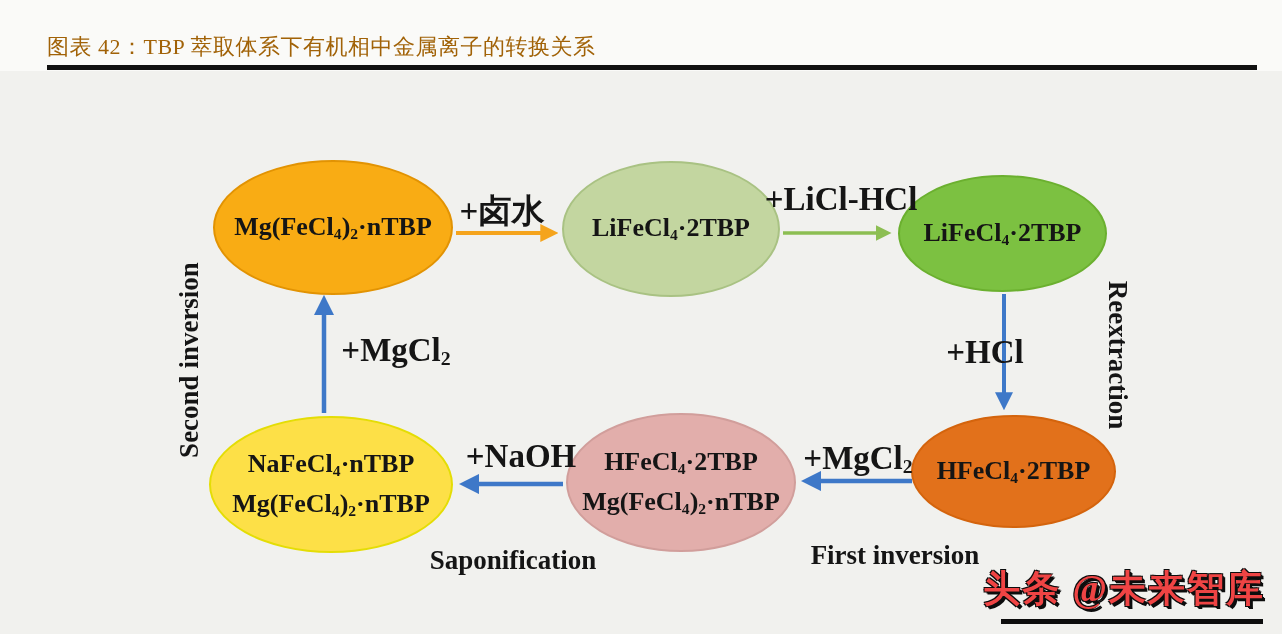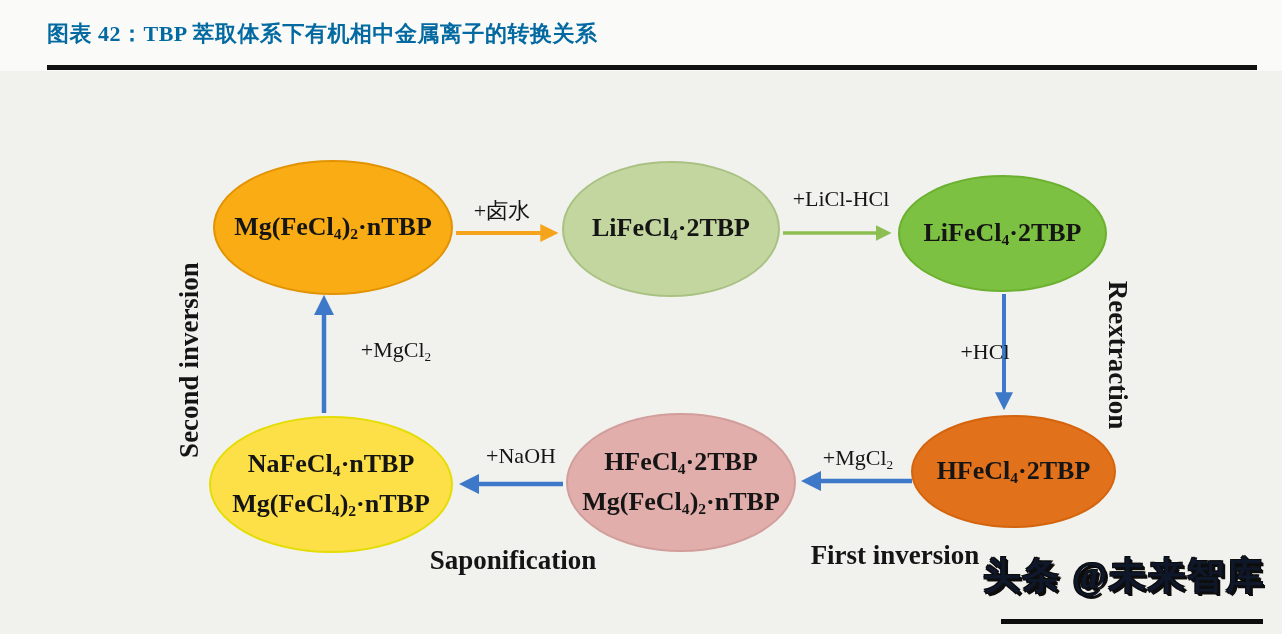--- a/index.html
+++ b/index.html
@@ -1,29 +1,29 @@
 <!DOCTYPE html>
 <html><head>
 <meta charset="utf-8">
 <style>
   html,body{margin:0;padding:0;}
   body{width:1282px;height:634px;overflow:hidden;background:#fafaf8;}
   .stage{position:relative;width:1282px;height:634px;font-family:"Liberation Serif","DejaVu Serif",serif;color:#151515;}
   .diagram{position:absolute;left:0;top:71px;right:0;bottom:0;background:#f1f1ee;}
-  .title{position:absolute;left:47px;top:19px;font-size:22px;font-weight:700;letter-spacing:.5px;color:#0369a1;white-space:nowrap;}
+  .title{position:absolute;left:47px;top:32px;font-size:22px;font-weight:400;letter-spacing:.5px;color:#a16207;white-space:nowrap;}
   .title-rule{position:absolute;left:47px;top:65px;width:1210px;height:5px;background:#111;}
   .node{position:absolute;border-radius:50%;display:flex;flex-direction:column;align-items:center;justify-content:center;gap:10px;font-weight:bold;font-size:26px;text-align:center;box-sizing:border-box;border:2px solid transparent;}
   .node .f{white-space:nowrap;line-height:1.1;}
   sub{font-size:.6em;vertical-align:-0.25em;}
   .slabel{position:absolute;transform:translate(-50%,-50%);font-size:27px;font-weight:bold;white-space:nowrap;}
   .slabel.rot-cw{transform:translate(-50%,-50%) rotate(90deg);}
   .slabel.rot-ccw{transform:translate(-50%,-50%) rotate(-90deg);}
-  .rlabel{position:absolute;transform:translate(-50%,-50%);font-size:22px;font-weight:normal;white-space:nowrap;}
+  .rlabel{position:absolute;transform:translate(-50%,-50%);font-size:33px;font-weight:bold;white-space:nowrap;}
   .arrows{position:absolute;left:0;top:0;width:1282px;height:634px;pointer-events:none;}
-  .watermark{position:absolute;top:551px;right:17px;font-size:37px;font-weight:bold;color:#0f172a;letter-spacing:2px;white-space:nowrap;
+  .watermark{position:absolute;top:564px;right:17px;font-size:37px;font-weight:bold;color:#ef4444;letter-spacing:2px;white-space:nowrap;
     text-shadow:2px 2px 0 #0d0d0d,-1px -1px 0 #0d0d0d,1px -1px 0 #0d0d0d,-1px 1px 0 #0d0d0d,3px 3px 0 #0d0d0d;}
   .watermark-rule{position:absolute;top:619px;right:19px;width:262px;height:5px;background:#0d0d0d;}
 </style>
 </head>
 <body>
 
 <div class="stage">
 
   <div class="title">图表 42：TBP 萃取体系下有机相中金属离子的转换关系</div>
   <div class="title-rule"></div>

